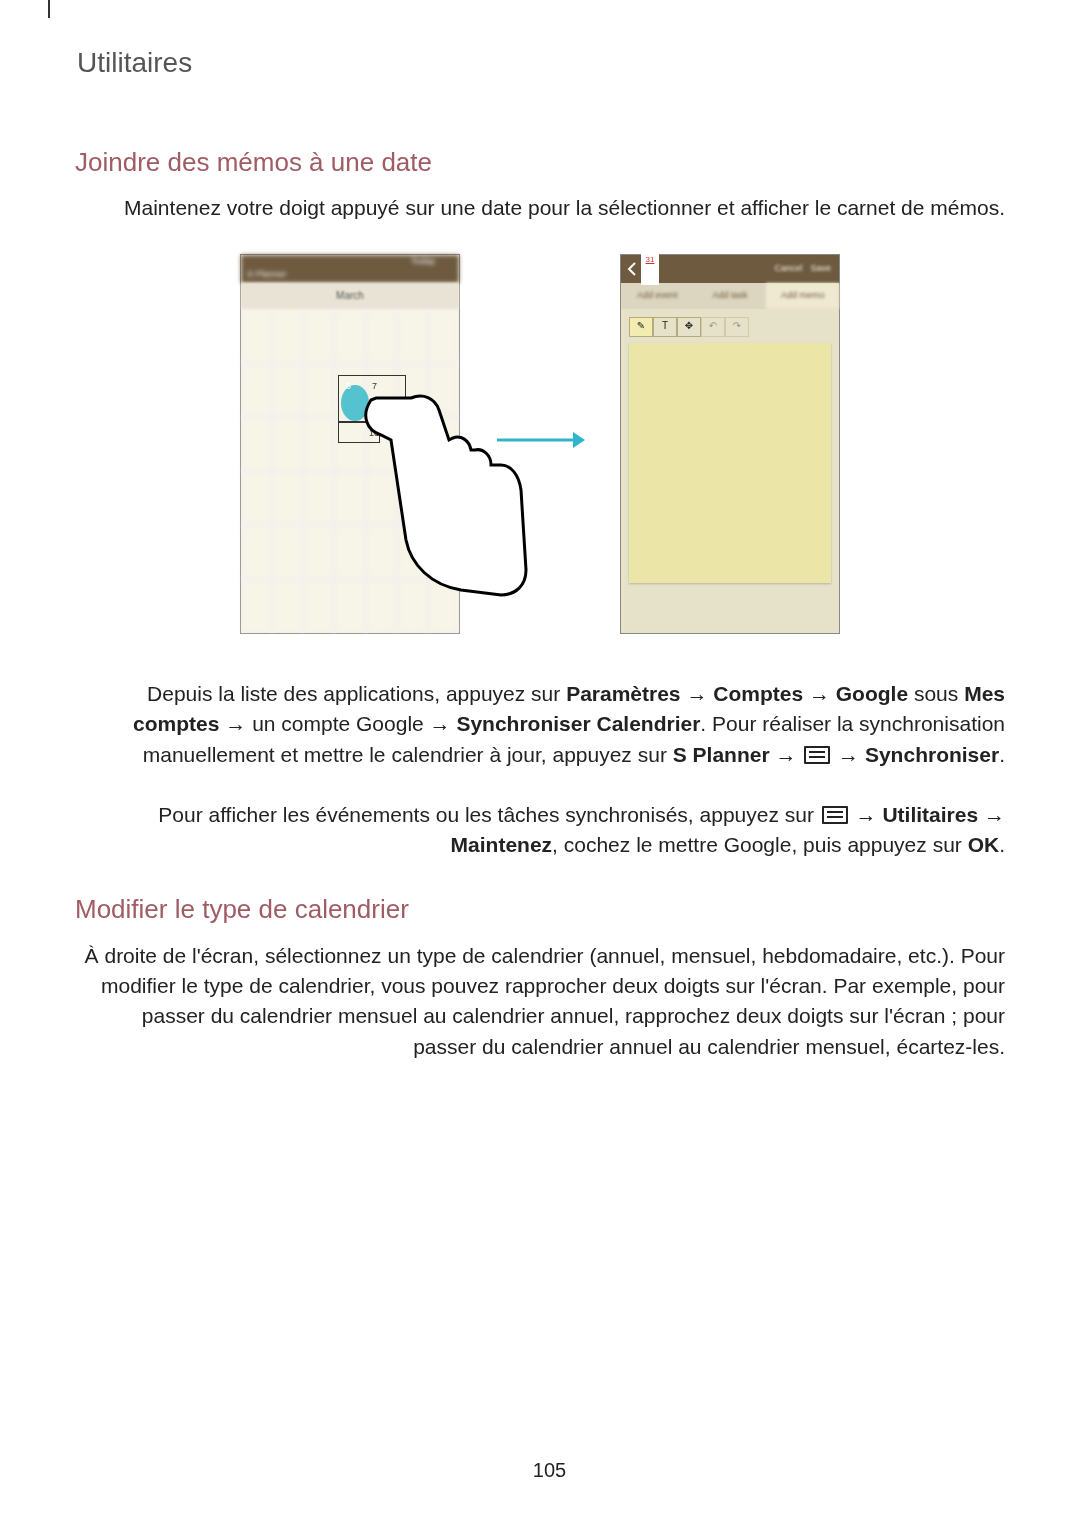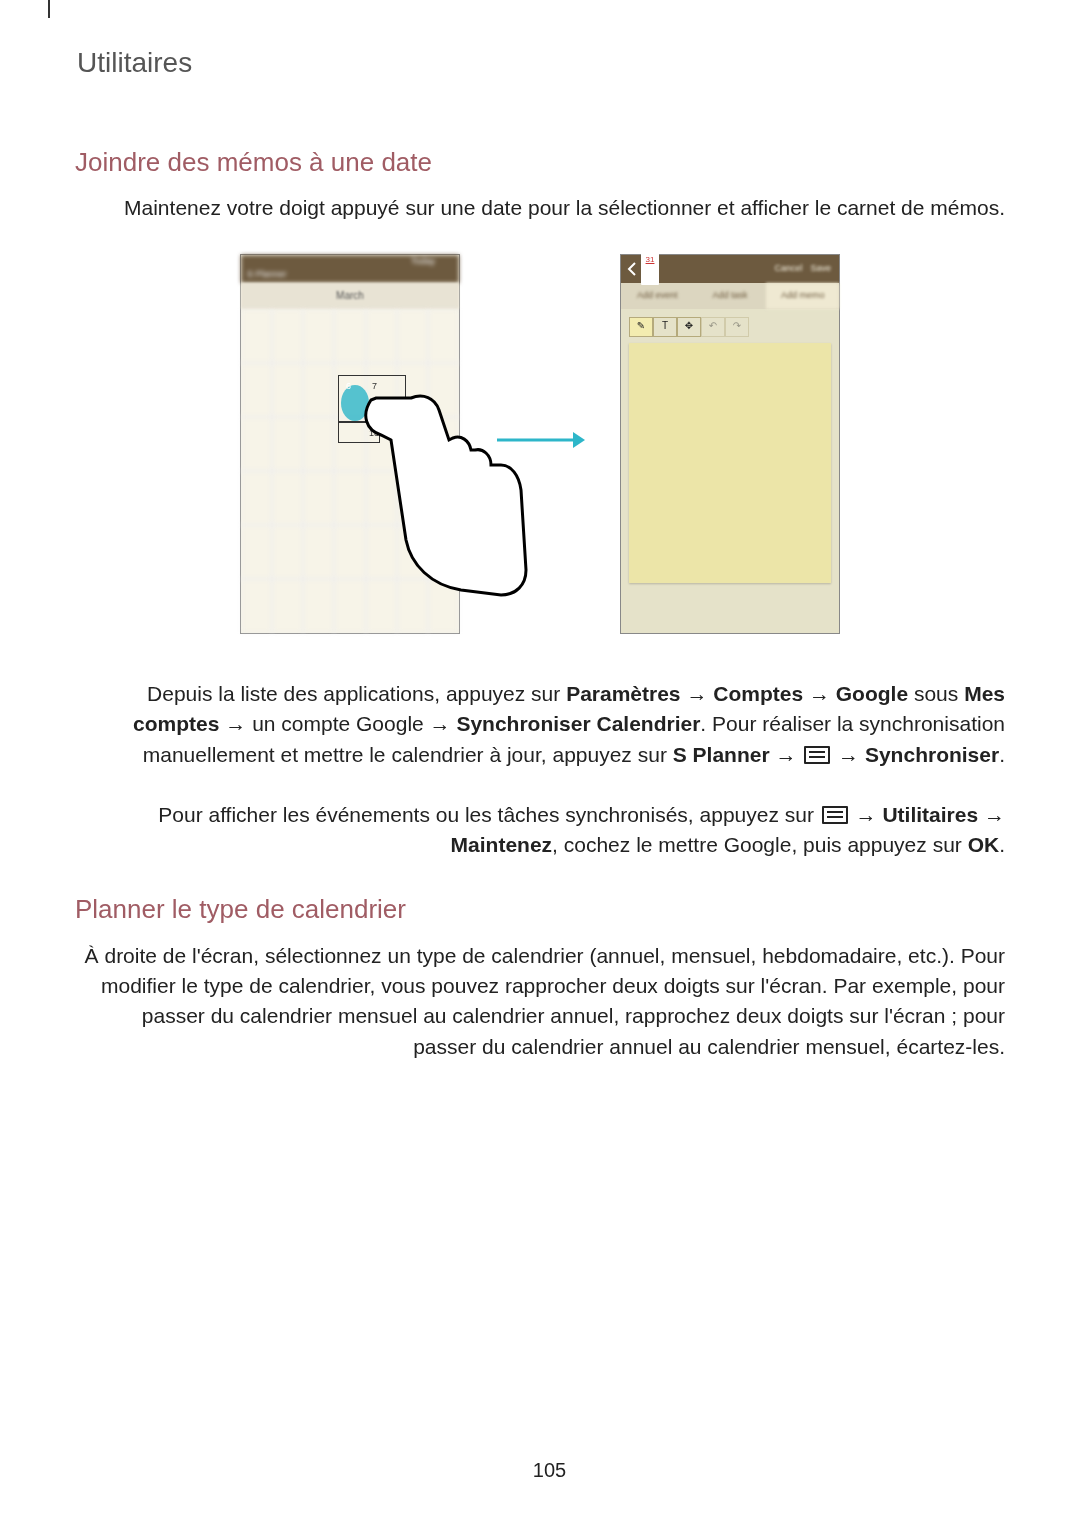--- a/index.html
+++ b/index.html
@@ -240,17 +240,17 @@
     </div>
   </div>
 
   <p class="para-block">
     <span>Depuis la liste des applications, appuyez sur </span><span class="bold">Paramètres</span><span> → </span><span class="bold">Comptes</span><span> → </span><span class="bold">Google</span><span> sous </span><span class="bold">Mes comptes</span><span> → un compte Google → </span><span class="bold">Synchroniser Calendrier</span><span>. Pour réaliser la synchronisation manuellement et mettre le calendrier à jour, appuyez sur </span><span class="bold">S Planner</span><span> → </span><span class="menuicon"></span><span> → </span><span class="bold">Synchroniser</span><span>.</span>
   </p>
   <p class="para-block">
     <span>Pour afficher les événements ou les tâches synchronisés, appuyez sur </span><span class="menuicon"></span><span> → </span><span class="bold">Utilitaires</span><span> → </span><span class="bold">Maintenez</span><span>, cochez le mettre Google, puis appuyez sur </span><span class="bold">OK</span><span>.</span>
   </p>
 
-  <h2>Planner le type de calendrier</h2>
+  <h2>Modifier le type de calendrier</h2>
   <p class="para-block">À droite de l'écran, sélectionnez un type de calendrier (annuel, mensuel, hebdomadaire, etc.). Pour modifier le type de calendrier, vous pouvez rapprocher deux doigts sur l'écran. Par exemple, pour passer du calendrier mensuel au calendrier annuel, rapprochez deux doigts sur l'écran ; pour passer du calendrier annuel au calendrier mensuel, écartez-les.</p>
 
   <div class="footer">105</div>
 </div>
 
 </body></html>

